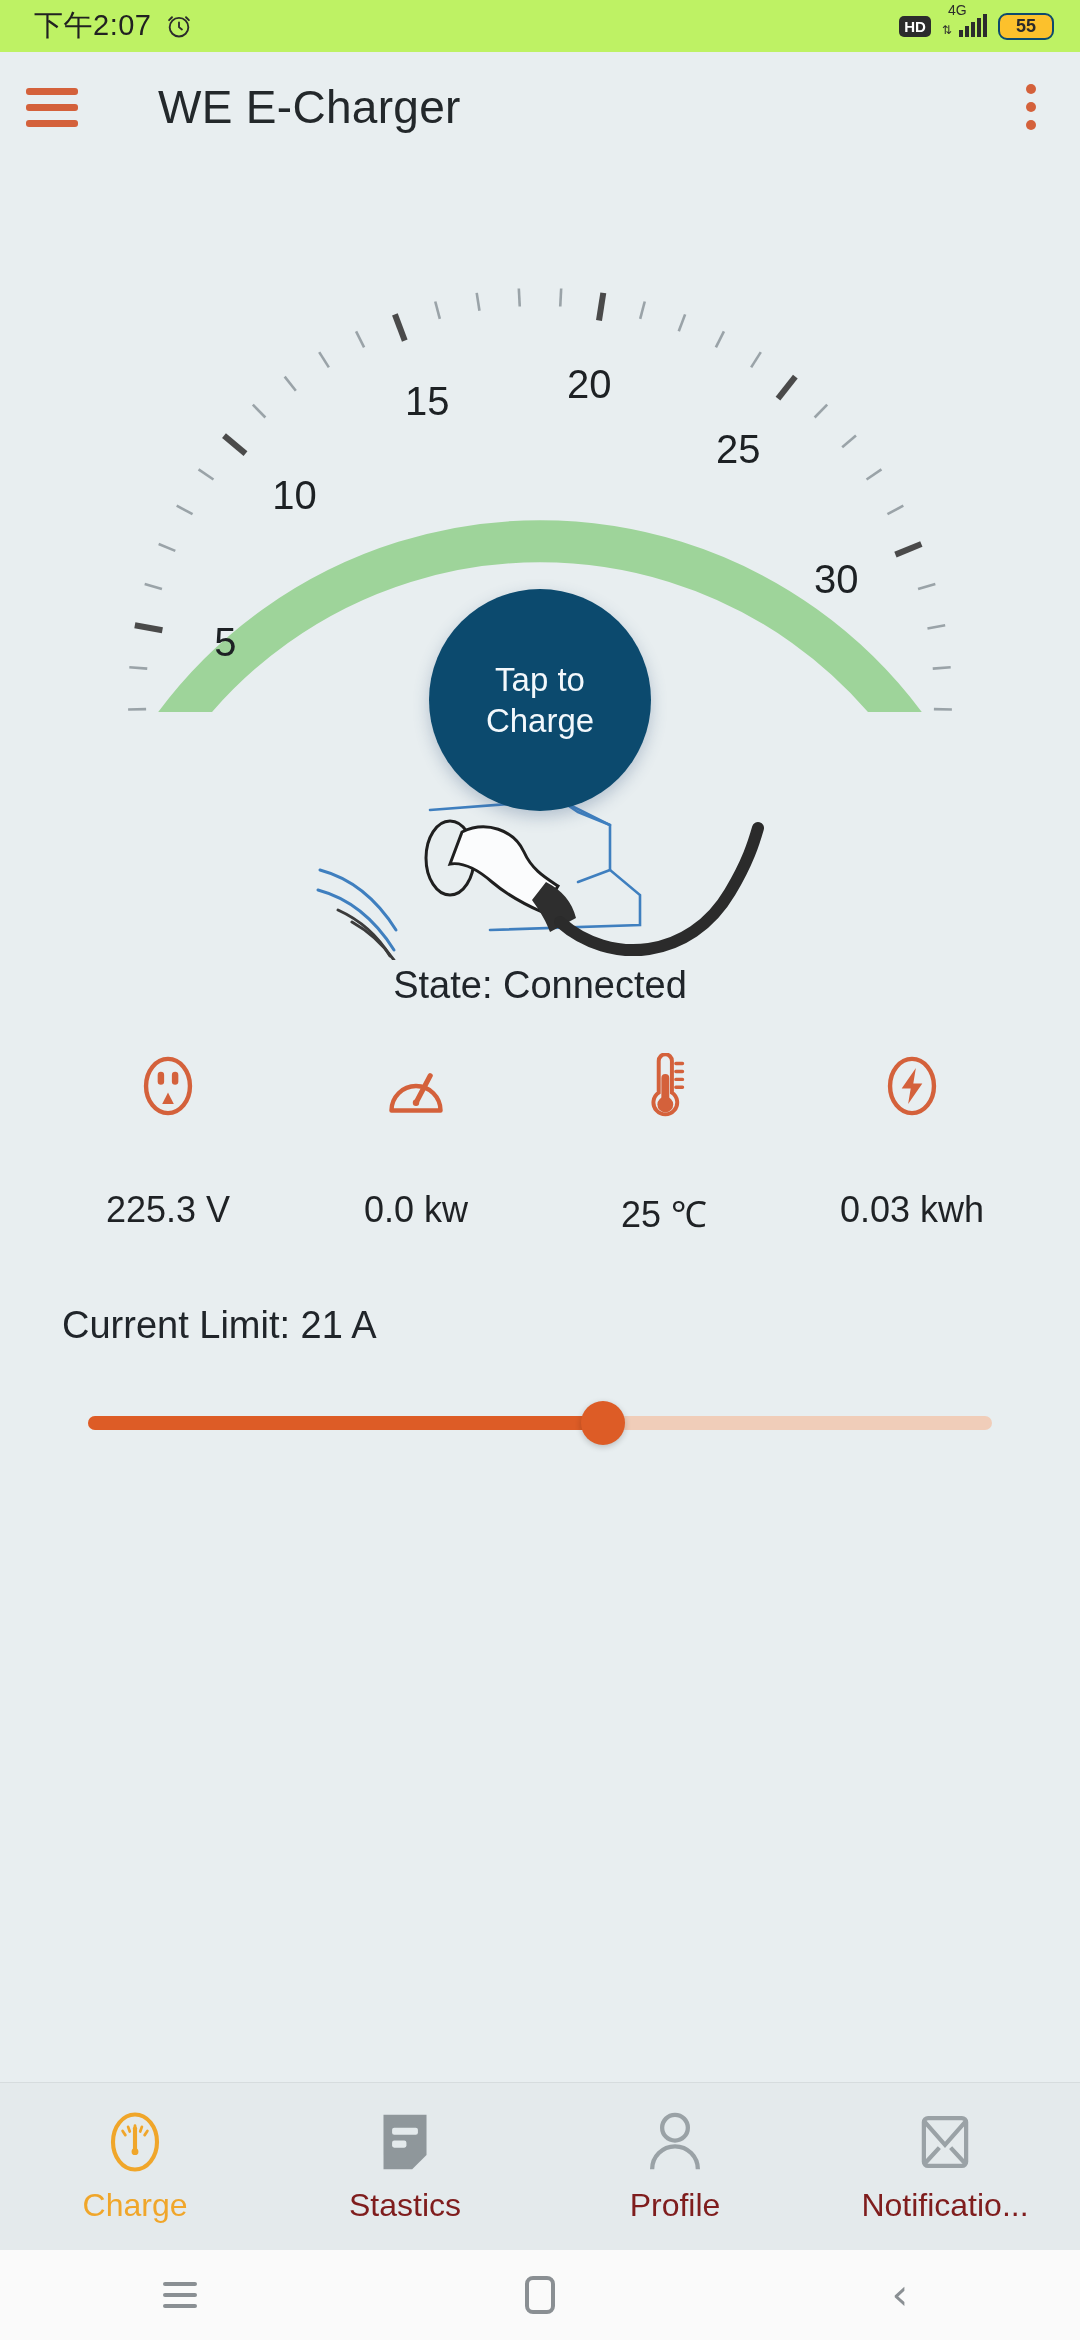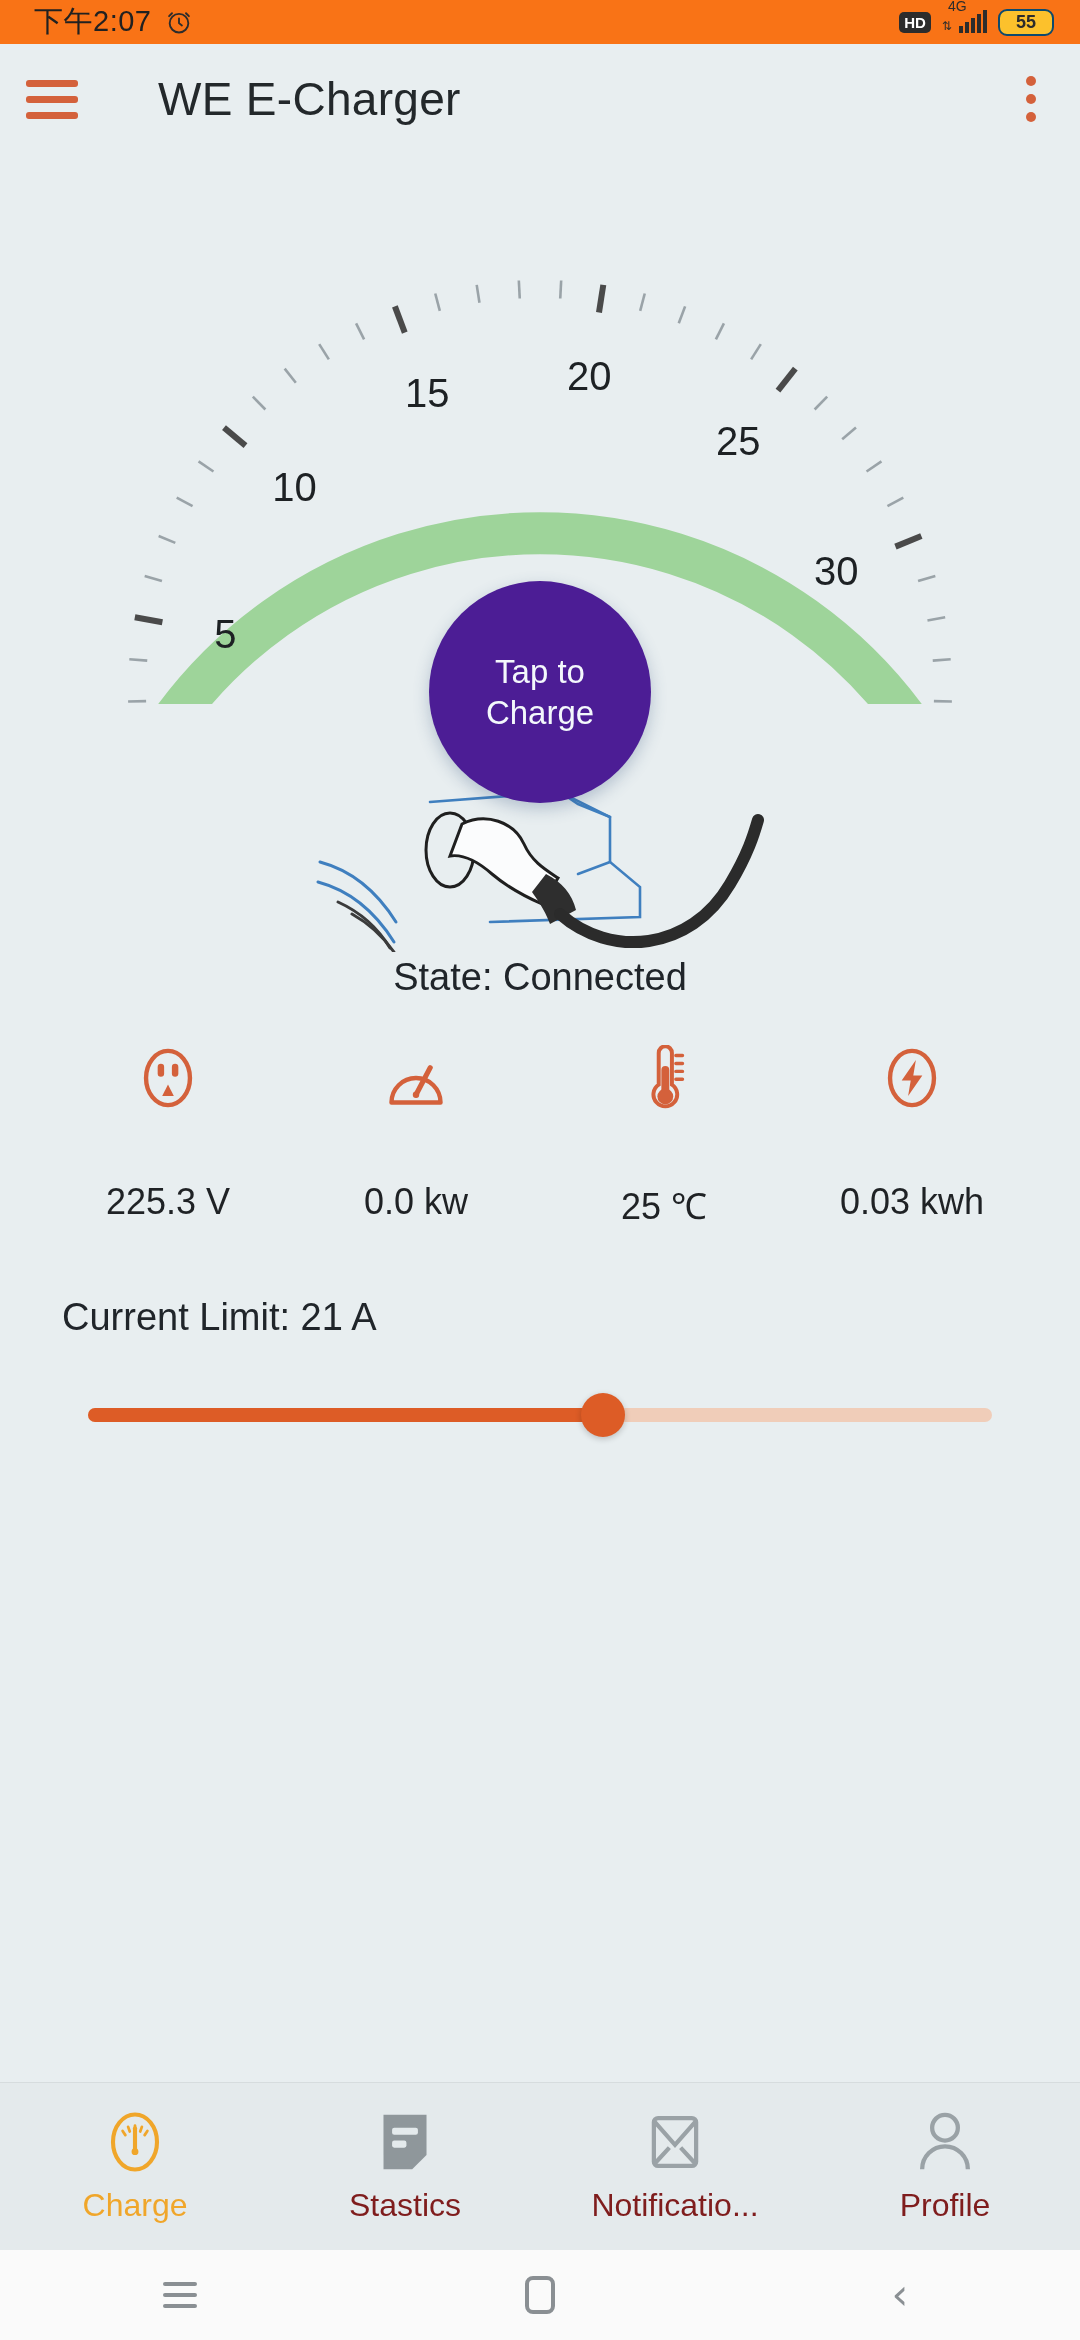--- a/index.html
+++ b/index.html
@@ -6,22 +6,22 @@
   html, body { width: 1080px; height: 2340px; }
   body {
     font-family: "Liberation Sans", sans-serif;
     background: #e8eef0;
     overflow: hidden;
     position: relative;
   }
 
   
   #statusbar {
-    height: 44px;
-    background: #f97316;
+    height: 52px;
+    background: #bef264;
     display: flex;
     align-items: center;
     justify-content: space-between;
     padding: 0 26px 0 34px;
   }
   .sb-left { display: flex; align-items: center; gap: 14px; }
   .sb-time { font-size: 29px; color: #212121; letter-spacing: .5px; }
   .sb-right { display: flex; align-items: center; gap: 11px; }
   .hd-badge {
     background: #2c2c2c; color: #fff; font-size: 15px; font-weight: bold;
@@ -58,21 +58,21 @@
 
   
   #main { position: relative; height: 1940px; }
 
   
   #gauge-wrap { position: relative; width: 1080px; height: 520px; margin-top: 30px; }
   #gauge-svg { position: absolute; left: 0; top: 0; }
   #tap-btn {
     position: absolute; left: 50%; top: 397px; transform: translateX(-50%);
     width: 222px; height: 222px; border-radius: 50%;
-    background: #4c1d95; box-shadow: 0 6px 16px rgba(60,90,130,.30);
+    background: #0c4a6e; box-shadow: 0 6px 16px rgba(60,90,130,.30);
     display: flex; flex-direction: column; align-items: center; justify-content: center;
     cursor: pointer; z-index: 5;
   }
   #tap-btn span { color: #f3f8fc; font-size: 33px; line-height: 1.25; text-align: center; }
 
   
   #amps { text-align: center; font-size: 54px; color: #1c1f21; margin-top: -8px; }
 
   
   #plug-wrap { display: flex; justify-content: center; margin-top: 4px; }
@@ -353,34 +353,34 @@
   <div class="nav-item">
     <svg width="58" height="66" viewBox="0 0 40 46">
       <path d="M5 4 h30 v28 l-10 10 h-20 Z" fill="#8f979b"></path>
       <rect x="11" y="13" width="18" height="5" rx="1.5" fill="#e4eaec"></rect>
       <rect x="11" y="22" width="10" height="5" rx="1.5" fill="#e4eaec"></rect>
     </svg>
     <div class="nlabel">Stastics</div>
   </div>
 
   <div class="nav-item">
+    <svg width="60" height="66" viewBox="0 0 42 46">
+      <circle cx="21" cy="13" r="9" fill="none" stroke="#9aa2a6" stroke-width="3"></circle>
+      <path d="M5 42 a16 16 0 0 1 32 0" fill="none" stroke="#9aa2a6" stroke-width="3"></path>
+    </svg>
+    <div class="nlabel">Profile</div>
+  </div>
+
+  <div class="nav-item">
     <svg width="62" height="66" viewBox="0 0 44 46">
       <rect x="7" y="6" width="30" height="34" rx="3" fill="none" stroke="#9aa2a6" stroke-width="3"></rect>
       <path d="M7 8 L22 25 L37 8" fill="none" stroke="#9aa2a6" stroke-width="3"></path>
       <path d="M7 39 L18 27M37 39 L26 27" fill="none" stroke="#9aa2a6" stroke-width="3"></path>
     </svg>
     <div class="nlabel">Notificatio...</div>
-  </div>
-
-  <div class="nav-item">
-    <svg width="60" height="66" viewBox="0 0 42 46">
-      <circle cx="21" cy="13" r="9" fill="none" stroke="#9aa2a6" stroke-width="3"></circle>
-      <path d="M5 42 a16 16 0 0 1 32 0" fill="none" stroke="#9aa2a6" stroke-width="3"></path>
-    </svg>
-    <div class="nlabel">Profile</div>
   </div>
 
 </div>
 
 <div id="androidnav">
   <div class="anav">
     <div class="anav-rec">
         <i></i>
         <i></i>
         <i></i>

